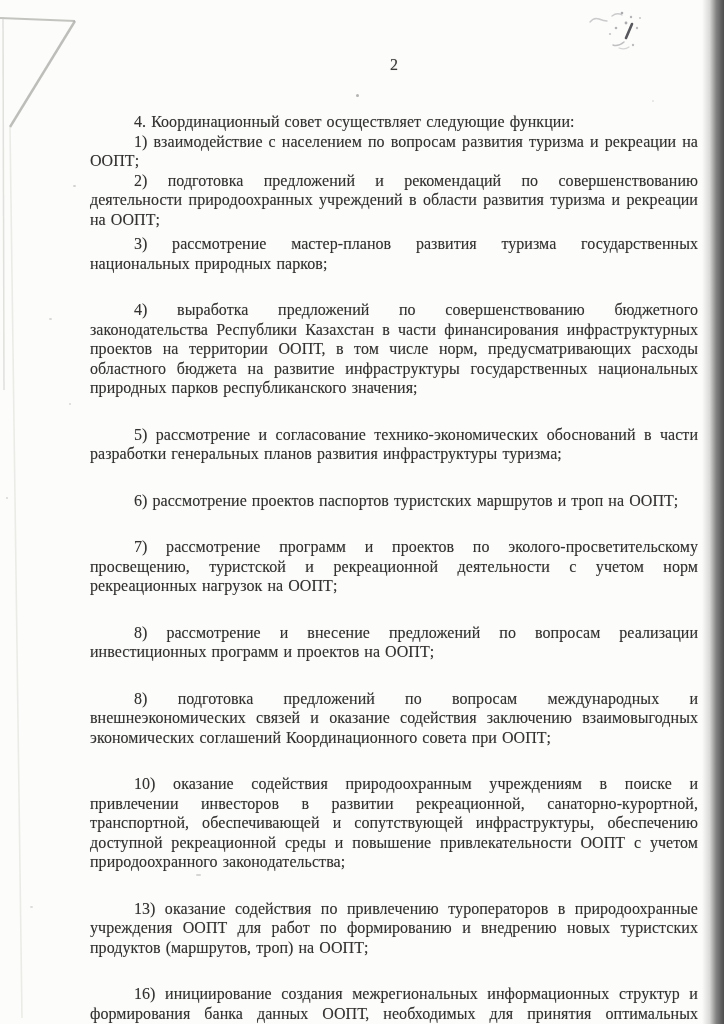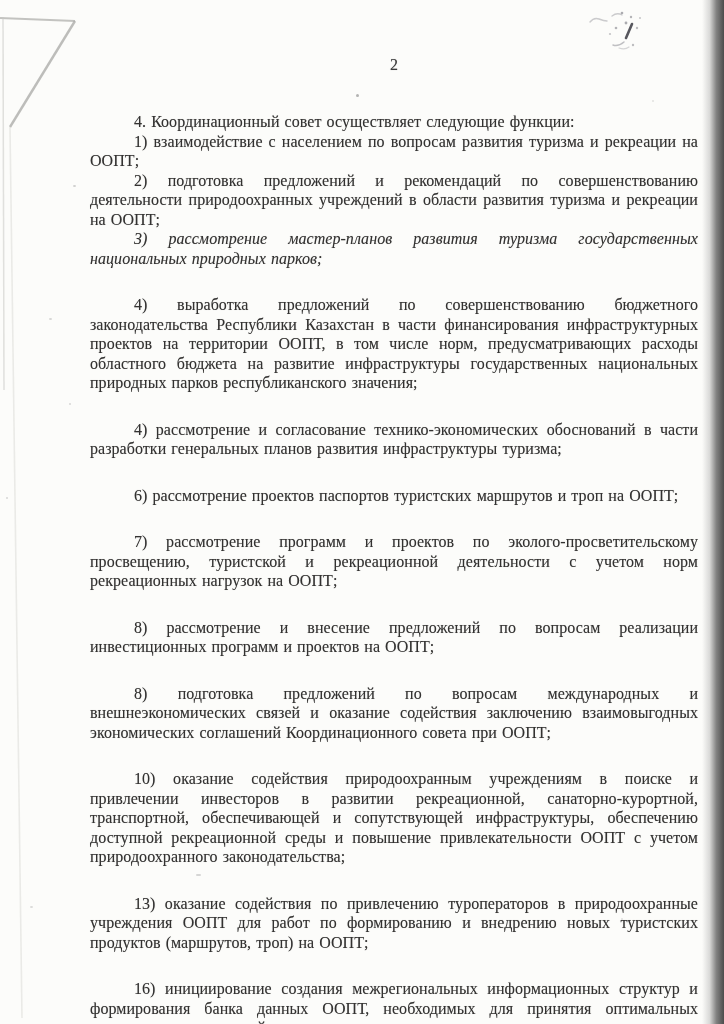--- a/index.html
+++ b/index.html
@@ -29,21 +29,21 @@
     text-align:justify;
     word-spacing:1px;
     letter-spacing:.05px;
     text-shadow:0 0 0.7px rgba(55,55,55,.4);
   }
   .content p{
     margin:0;
     text-indent:44px;
   }
   .content p.spaced{margin-top:27px;}
-  .content p.spaced-sm{font-style:italic;}
+  .content p.spaced-sm{margin-top:5px;}
   
   .edge-shadow{
     position:absolute;top:0;right:0;width:22px;height:1024px;
     background:linear-gradient(to right,
       rgba(140,140,140,0) 0%,
       rgba(150,150,150,.35) 35%,
       rgba(100,100,100,.8) 65%,
       #4c4c4c 100%);
   }
   
@@ -89,21 +89,21 @@
   </svg>
 
   <div class="page-number">2</div>
 
   <div class="content">
     <p>4. Координационный совет осуществляет следующие функции:</p>
     <p>1) взаимодействие с населением по вопросам развития туризма и рекреации на ООПТ;</p>
     <p>2) подготовка предложений и рекомендаций по совершенствованию деятельности природоохранных учреждений в области развития туризма и рекреации на ООПТ;</p>
     <p class="spaced-sm">3) рассмотрение мастер-планов развития туризма государственных национальных природных парков;</p>
     <p class="spaced">4) выработка предложений по совершенствованию бюджетного законодательства Республики Казахстан в части финансирования инфраструктурных проектов на территории ООПТ, в том числе норм, предусматривающих расходы областного бюджета на развитие инфраструктуры государственных национальных природных парков республиканского значения;</p>
-    <p class="spaced">4) рассмотрение и согласование технико-экономических обоснований в части разработки генеральных планов развития инфраструктуры туризма;</p>
+    <p class="spaced">5) рассмотрение и согласование технико-экономических обоснований в части разработки генеральных планов развития инфраструктуры туризма;</p>
     <p class="spaced">6) рассмотрение проектов паспортов туристских маршрутов и троп на ООПТ;</p>
     <p class="spaced">7) рассмотрение программ и проектов по эколого-просветительскому просвещению, туристской и рекреационной деятельности с учетом норм рекреационных нагрузок на ООПТ;</p>
     <p class="spaced">8) рассмотрение и внесение предложений по вопросам реализации инвестиционных программ и проектов на ООПТ;</p>
     <p class="spaced">8) подготовка предложений по вопросам международных и внешнеэкономических связей и оказание содействия заключению взаимовыгодных экономических соглашений Координационного совета при ООПТ;</p>
     <p class="spaced">10) оказание содействия природоохранным учреждениям в поиске и привлечении инвесторов в развитии рекреационной, санаторно-курортной, транспортной, обеспечивающей и сопутствующей инфраструктуры, обеспечению доступной рекреационной среды и повышение привлекательности ООПТ с учетом природоохранного законодательства;</p>
     <p class="spaced">13) оказание содействия по привлечению туроператоров в природоохранные учреждения ООПТ для работ по формированию и внедрению новых туристских продуктов (маршрутов, троп) на ООПТ;</p>
     <p class="spaced">16) инициирование создания межрегиональных информационных структур и формирования банка данных ООПТ, необходимых для принятия оптимальных управленческих решений природоохранными учреждениями;</p>
   </div>
 
   <div class="speck" style="left:356px;top:94px;width:3px;height:3px;"></div>

